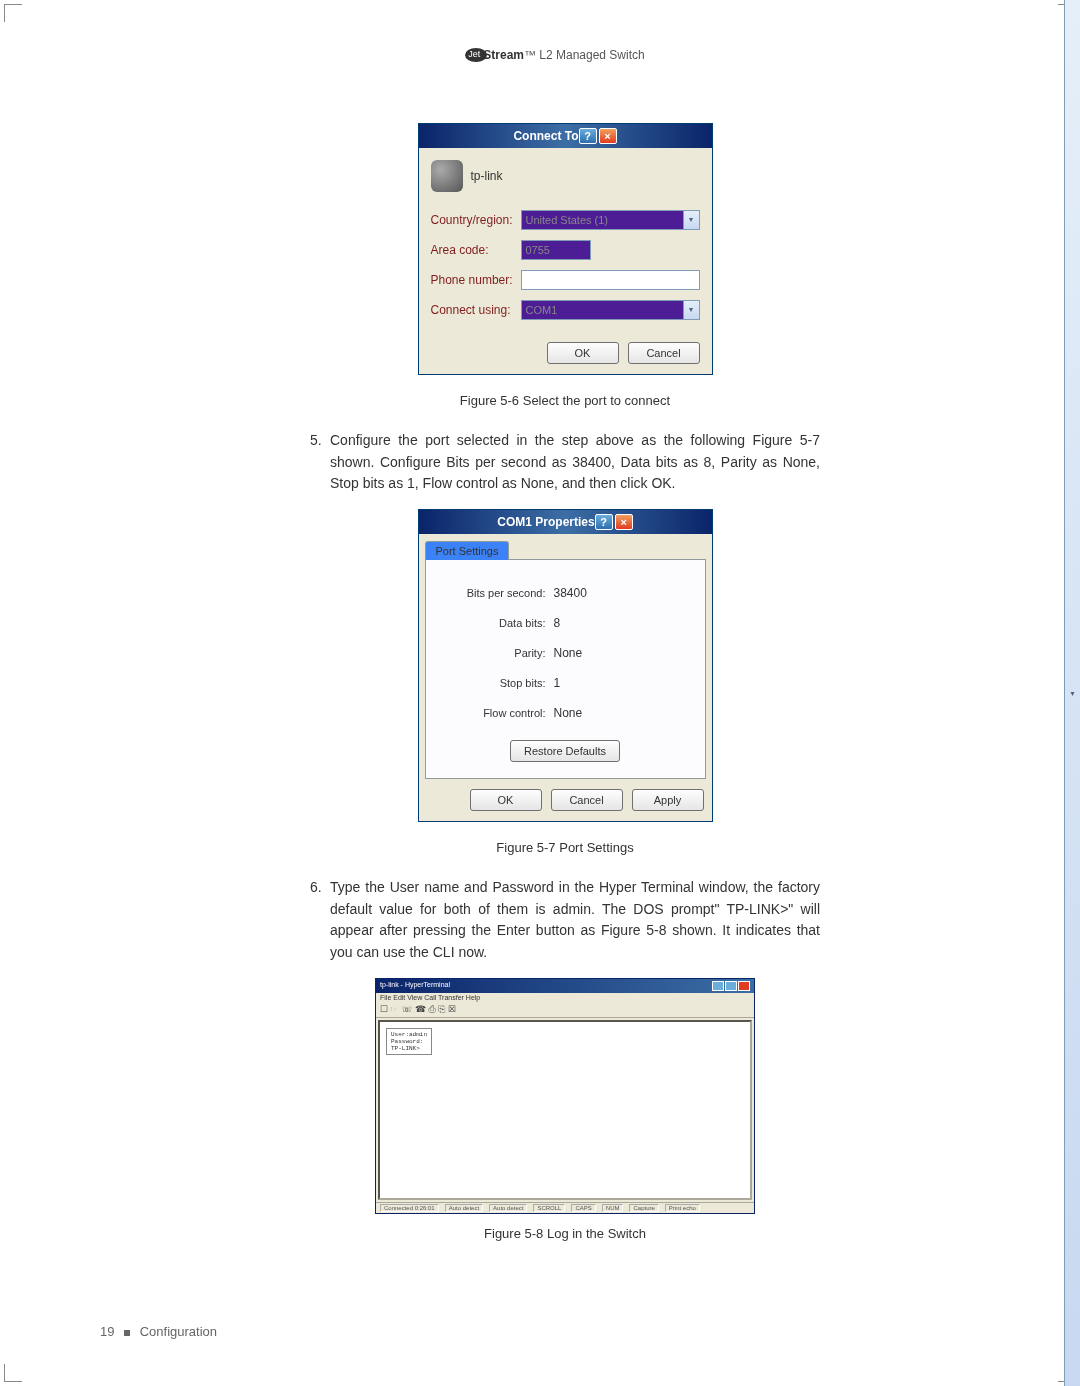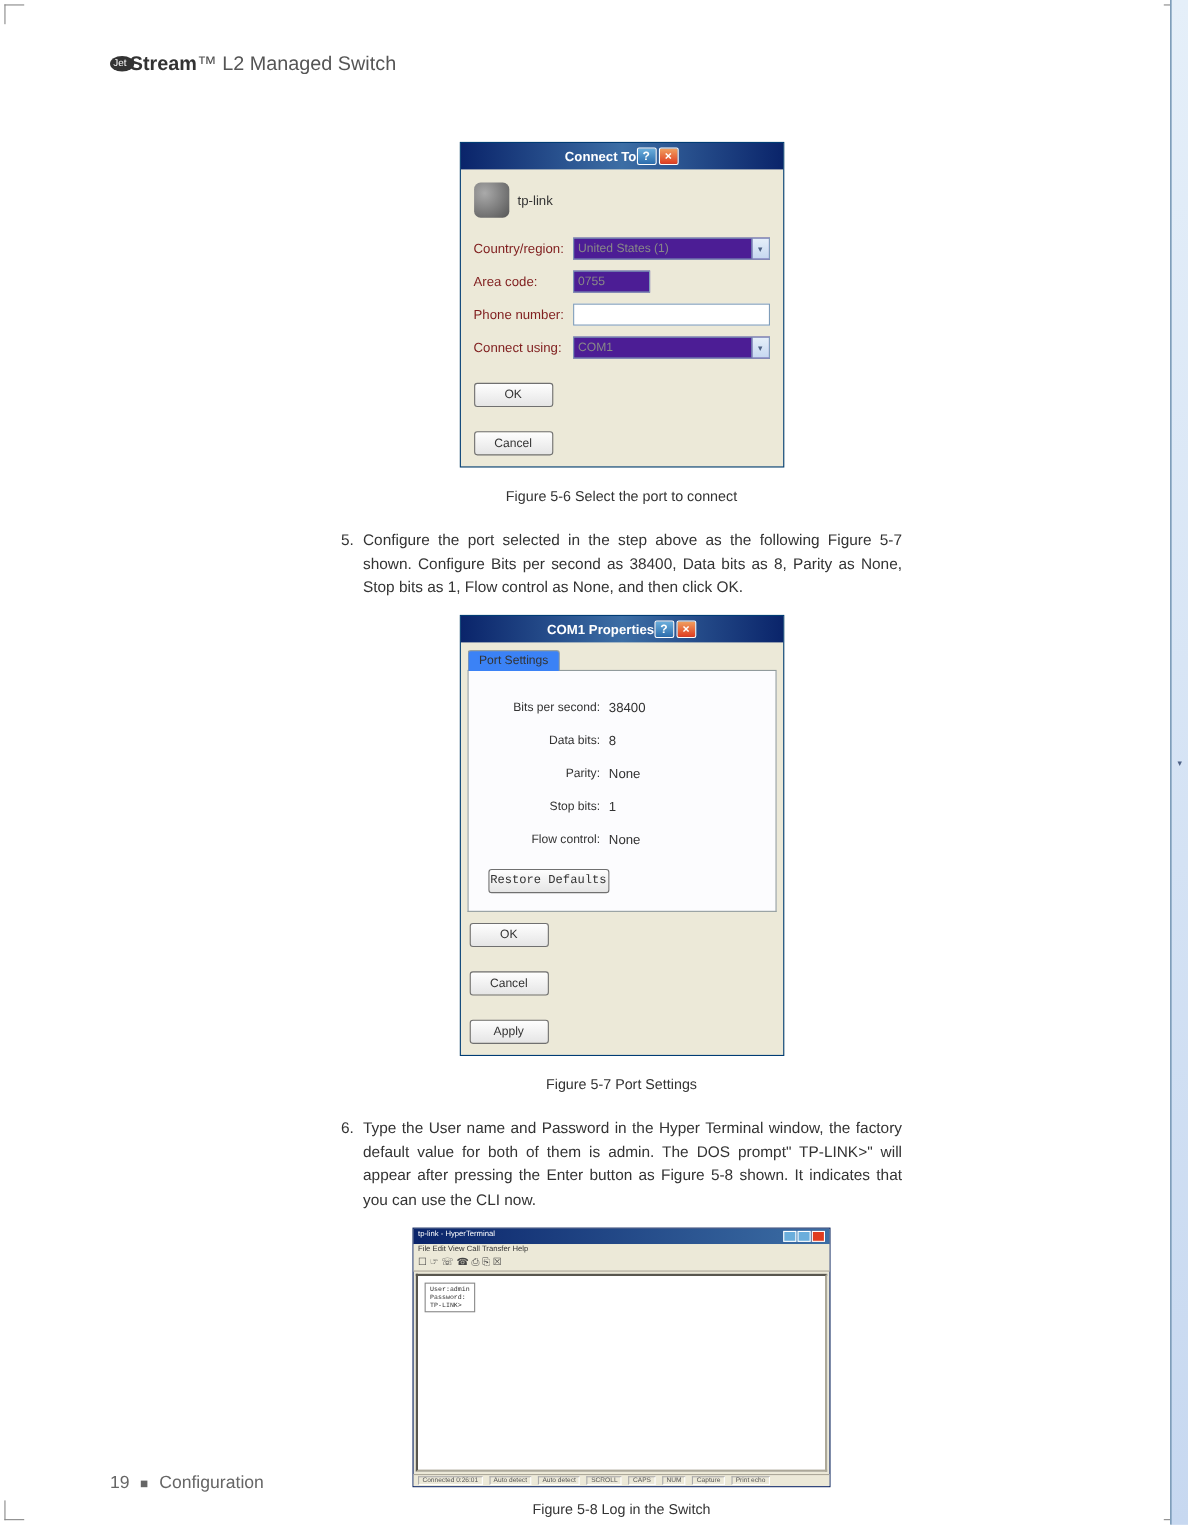--- a/index.html
+++ b/index.html
@@ -12,23 +12,24 @@
       height: 1386px;
       background: #fff;
       font-family: Arial, Helvetica, sans-serif;
       color: #333;
       position: relative;
     }
     .page {
       padding: 48px 70px 30px 70px;
     }
     .header-title {
-      font-size: 18px;
+      font-size: 12px;
       color: #555;
       margin-left: 30px;
+      text-align: center;
     }
     .header-title .bold {
       font-weight: bold;
       color: #333;
     }
     .ellipse {
       display: inline-block;
       width: 22px;
       height: 14px;
       background: #333;
@@ -125,23 +126,22 @@
       border-left: 1px solid #7f9db9;
       display: flex;
       align-items: center;
       justify-content: center;
       font-size: 8px;
       color: #4d6185;
     }
     .dialog-buttons {
       display: flex;
       justify-content: flex-end;
-      gap: 22px;
+      gap: 9px;
       padding: 0 12px 10px 12px;
-      flex-direction: column;
     }
     .win-btn {
       width: 72px;
       height: 22px;
       background: linear-gradient(#fefefe, #e5e5e5);
       border: 1px solid #707070;
       border-radius: 3px;
       font-size: 11px;
       text-align: center;
       line-height: 20px;
@@ -190,21 +190,21 @@
       border-top: none;
       background: #fcfcfe;
       padding: 26px 18px 16px 18px;
     }
     .prop-row {
       display: flex;
       align-items: center;
       margin-bottom: 16px;
     }
     .prop-row label { width: 110px; text-align: right; padding-right: 8px; font-size: 11px; }
-    .restore-row { display: flex; justify-content: flex-start; padding-top: 4px; font-family: Liberation Mono, monospace; }
+    .restore-row { display: flex; justify-content: center; padding-top: 4px; }
     .terminal {
       width: 380px;
       margin: 0 auto 12px auto;
       border: 1px solid #0a246a;
       font-family: Tahoma, sans-serif;
       font-size: 7px;
       background: #ece9d8;
     }
     .term-title {
       background: linear-gradient(to right, #0a246a, #3c6ea5);
@@ -257,23 +257,23 @@
       color: #555;
       display: flex;
       gap: 6px;
     }
     .term-status span {
       border: 1px inset #fff;
       padding: 0 3px;
     }
     .footer {
       position: absolute;
-      bottom: 28px;
+      bottom: 47px;
       left: 100px;
-      font-size: 16px;
+      font-size: 13px;
       color: #666;
     }
     .footer .sq {
       display: inline-block;
       width: 6px;
       height: 6px;
       background: #666;
       vertical-align: middle;
       margin: 0 6px;
     }

